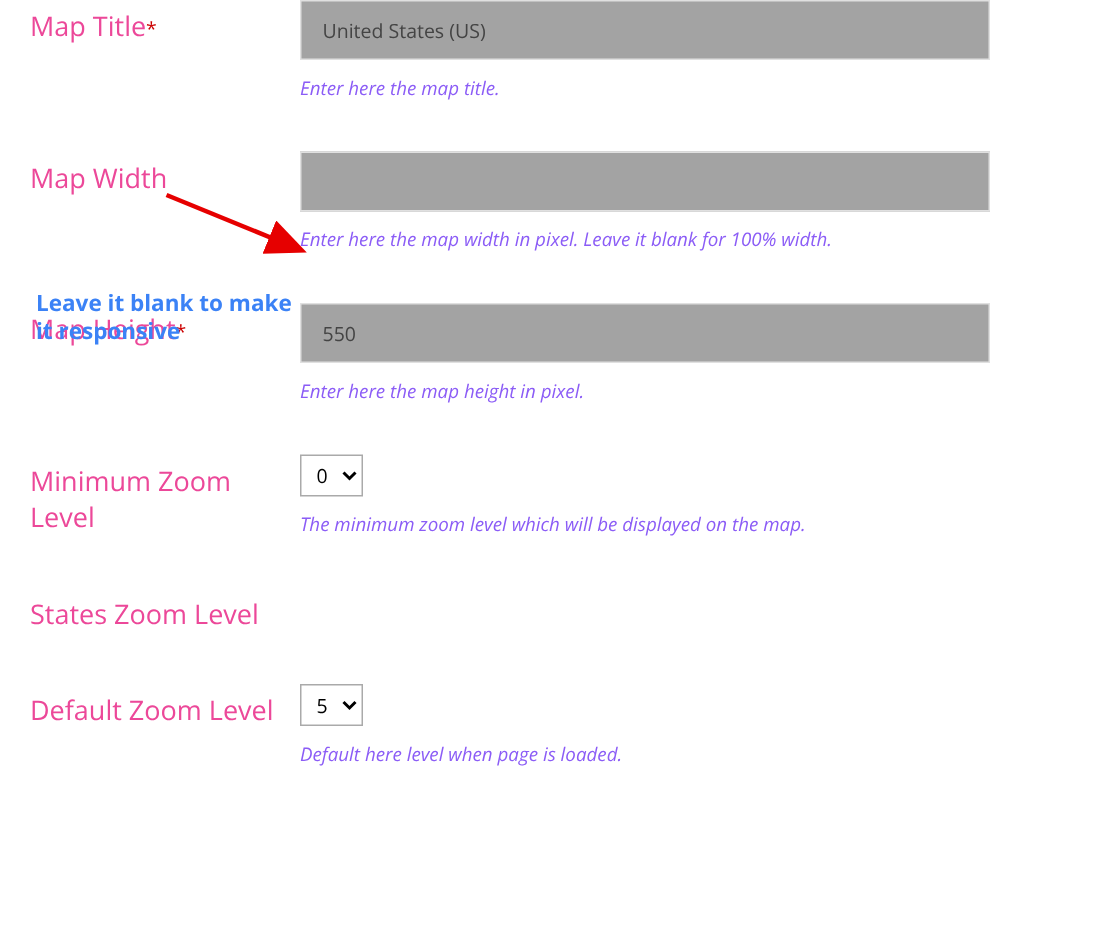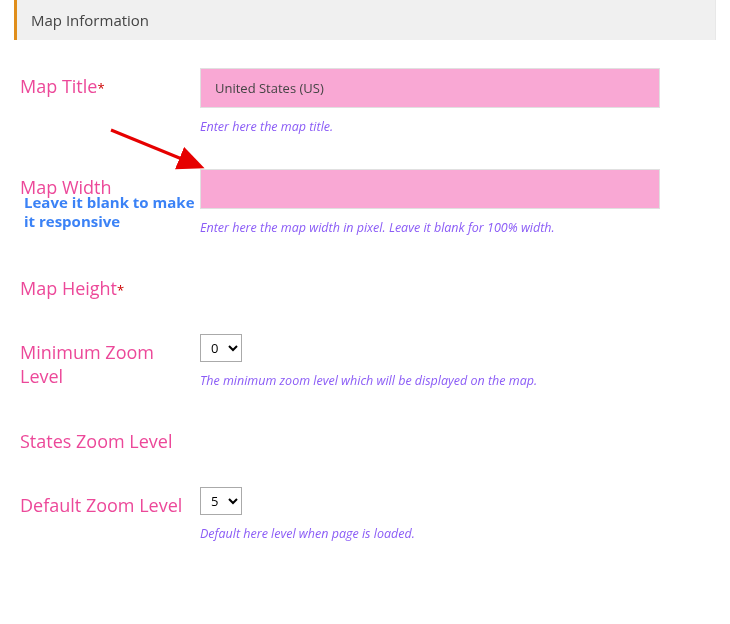--- a/index.html
+++ b/index.html
@@ -39,21 +39,21 @@
       font-size: 18px;
       color: #ec4899;
     }
     .req { color: #c00; }
     .form-field-col { flex: 1; }
     .text-input {
       width: 100%;
       max-width: 460px;
       height: 40px;
       border: 1px solid #e0e0e0;
-      background: #f9a8d4;
+      background: #a3a3a3;
       padding: 16px 14px;
       font-size: 13px;
       color: #444;
       font-family: inherit;
     }
     .select-sm {
       border: 1px solid #aaa;
       background: #fff;
       height: 28px;
       padding: 2px 6px;
@@ -85,23 +85,20 @@
       pointer-events: none;
       font-weight: bold;
     }
     .content-wrap { position: relative; }
   </style>
 </head>
 <body>
 
 <div class="content-wrap">
 
-  <div class="panel-header">
-    <div class="panel-title">Map Information</div>
-  </div>
 
   <svg class="annotation-arrow" width="110" height="56">
     <defs>
       <marker id="ah" markerWidth="10" markerHeight="10" refX="7" refY="4" orient="auto">
         <polygon points="0 0, 9 4, 0 8" fill="#e60000"></polygon>
       </marker>
     </defs>
     <line x1="5" y1="10" x2="93" y2="46" stroke="#e60000" stroke-width="3" marker-end="url(#ah)"></line>
   </svg>
   <div class="annotation-text">Leave it blank to make it responsive</div>
@@ -122,20 +119,24 @@
     </div>
     <div class="form-field-col">
       <input type="text" class="text-input" value="" style="">
       <div class="help-text">Enter here the map width in pixel. Leave it blank for 100% width.</div>
     </div>
   </div>
 
   <div class="form-row">
     <div class="form-label-col">
       <span class="form-label">Map Height</span><span class="req">*</span>
+    </div>
+    <div class="form-field-col">
+      <input type="text" class="text-input" value="550" style="">
+      <div class="help-text">Enter here the map height in pixel.</div>
     </div>
   </div>
 
   <div class="form-row">
     <div class="form-label-col">
       <span class="form-label">Minimum Zoom Level</span>
     </div>
     <div class="form-field-col">
       <select class="select-sm">
         <option>0</option>

